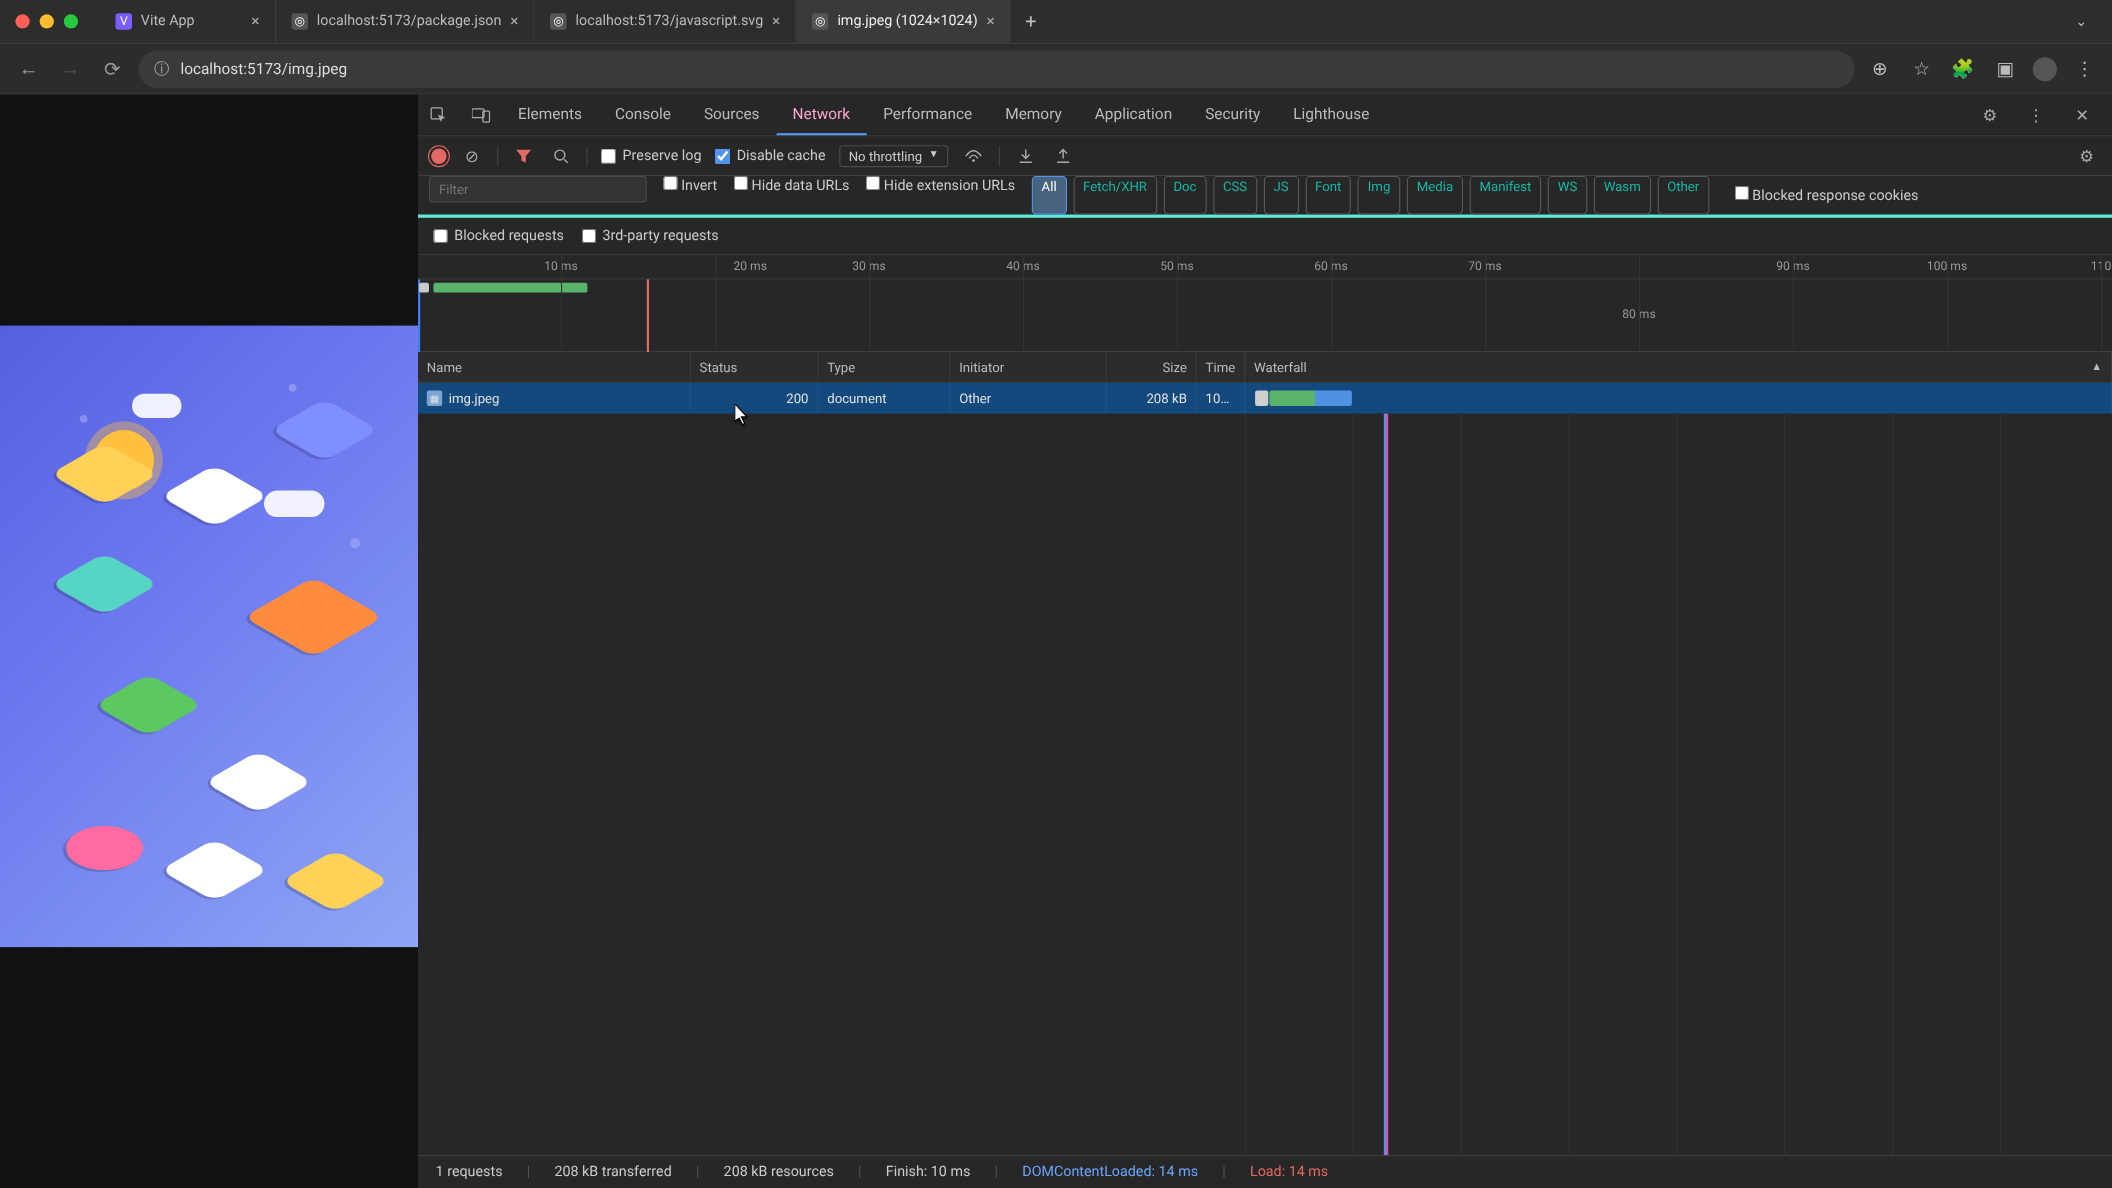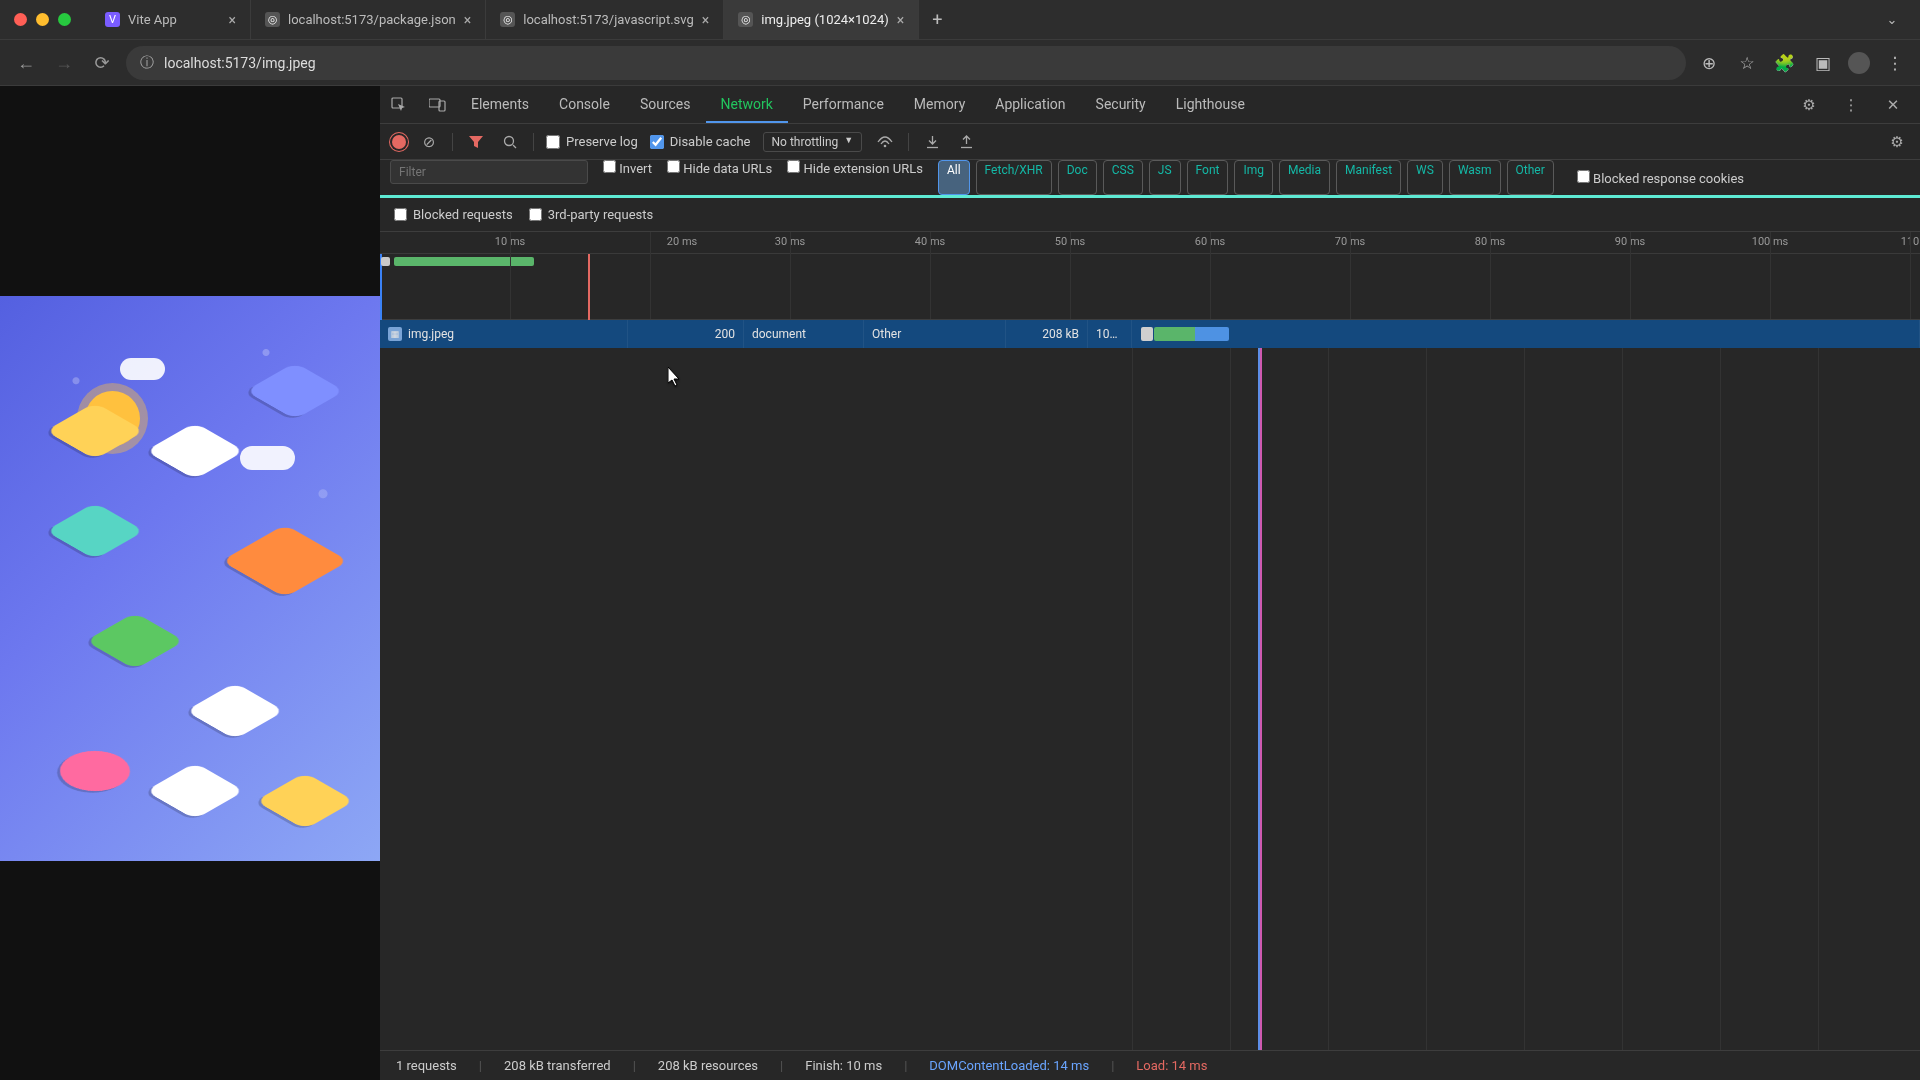--- a/index.html
+++ b/index.html
@@ -52,21 +52,21 @@
 .c1{width:45px; height:22px; top:62px; left:120px;}
 .c2{width:55px; height:24px; top:150px; left:240px;}
 .sun{position:absolute; width:55px; height:55px; border-radius:50%; background:#ffc13e; box-shadow:0 0 0 8px rgba(255,193,62,0.4); top:95px; left:85px;}
 
 .devtools { flex: 1; background: #272727; display: flex; flex-direction: column; }
 
 
 .dt-tabbar { height: 38px; background: #272727; display: flex; align-items: stretch; border-bottom: 1px solid #3d3d3d; }
 .dt-icon-btn { width: 38px; display:flex; align-items:center; justify-content:center; color:#aaa; font-size:15px;}
 .dt-tab { padding: 0 15px; display:flex; align-items:center; color:#bbb; font-size:14px; border-bottom: 2px solid transparent;}
-.dt-tab.active { color:#22c55e; border-bottom-color:#5196ec;text-align:center;}
+.dt-tab.active { color:#f9a8d4; border-bottom-color:#5196ec;text-align:center;}
 .dt-spacer { flex:1; }
 .dt-right { display:flex; align-items:center; padding-right:8px; gap:4px;}
 
 
 .net-tb { height: 36px; display:flex; align-items:center; gap:12px; padding: 0 12px; border-bottom:1px solid #3d3d3d;}
 .net-tb .rec { width:14px; height:14px; border-radius:50%; background:#e46962; box-shadow: 0 0 0 2px #272727, 0 0 0 3px #e46962;}
 .net-tb .ico { color:#aaa; font-size:15px; width:22px; display:flex; justify-content:center;}
 .net-tb .ico.filter-active{ color:#e46962;}
 .net-tb label { display:flex; align-items:center; gap:6px; color:#ccc; font-size:13px;}
 .net-tb input[type=checkbox]{ width:14px; height:14px; accent-color:#5196ec;}
@@ -325,21 +325,21 @@
 
     <div class="timeline">
       <div class="timeline-ruler" id="timeline-ruler">
           <span class="tick" style="left: 130px;">10 ms</span>
           <span class="tick" style="left: 270px; margin-left: 32px;">20 ms</span>
           <span class="tick" style="left: 410px;">30 ms</span>
           <span class="tick" style="left: 550px;">40 ms</span>
           <span class="tick" style="left: 690px;">50 ms</span>
           <span class="tick" style="left: 830px;">60 ms</span>
           <span class="tick" style="left: 970px;">70 ms</span>
-          <span class="tick" style="left: 1110px;">80 ms</span>
+          <span class="tick" style="left: 1110px; margin-top: 44px;">80 ms</span>
           <span class="tick" style="left: 1250px;">90 ms</span>
           <span class="tick" style="left: 1390px;">100 ms</span>
           <span class="tick" style="left: 1530px;">110</span>
         </div>
       <div class="timeline-body">
         <div class="tb-bluev"></div>
         <div class="timeline-bar tb-white"></div>
         <div class="timeline-bar tb-green"></div>
         <div class="tb-redv"></div>
       </div>
@@ -350,20 +350,32 @@
         <div class="grid-v" style="left: 690px;"></div>
         <div class="grid-v" style="left: 830px;"></div>
         <div class="grid-v" style="left: 970px;"></div>
         <div class="grid-v" style="left: 1110px;"></div>
         <div class="grid-v" style="left: 1250px;"></div>
         <div class="grid-v" style="left: 1390px;"></div>
         <div class="grid-v" style="left: 1530px;"></div>
       </div>
 
     <div class="net-table">
+      <div class="net-hdr">
+        <div class="col-name">Name</div>
+        <div class="col-status">Status</div>
+        <div class="col-type">Type</div>
+        <div class="col-initiator">Initiator</div>
+        <div class="col-size">Size</div>
+        <div class="col-time">Time</div>
+        <div class="col-waterfall">
+            <span>Waterfall</span>
+            <span class="sort-arrow">▲</span>
+          </div>
+      </div>
       <div class="net-row">
         <div class="col-name">
             <span class="row-icon">▦</span>
             <span>img.jpeg</span>
           </div>
         <div class="col-status" style="justify-content:flex-end;">200</div>
         <div class="col-type">document</div>
         <div class="col-initiator">Other</div>
         <div class="col-size">208 kB</div>
         <div class="col-time">10…</div>

